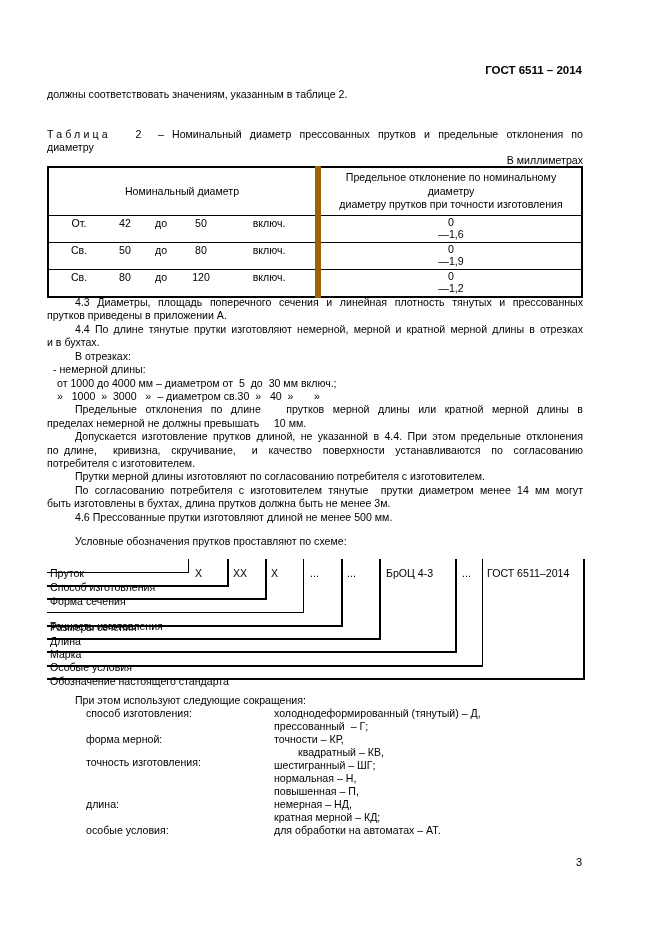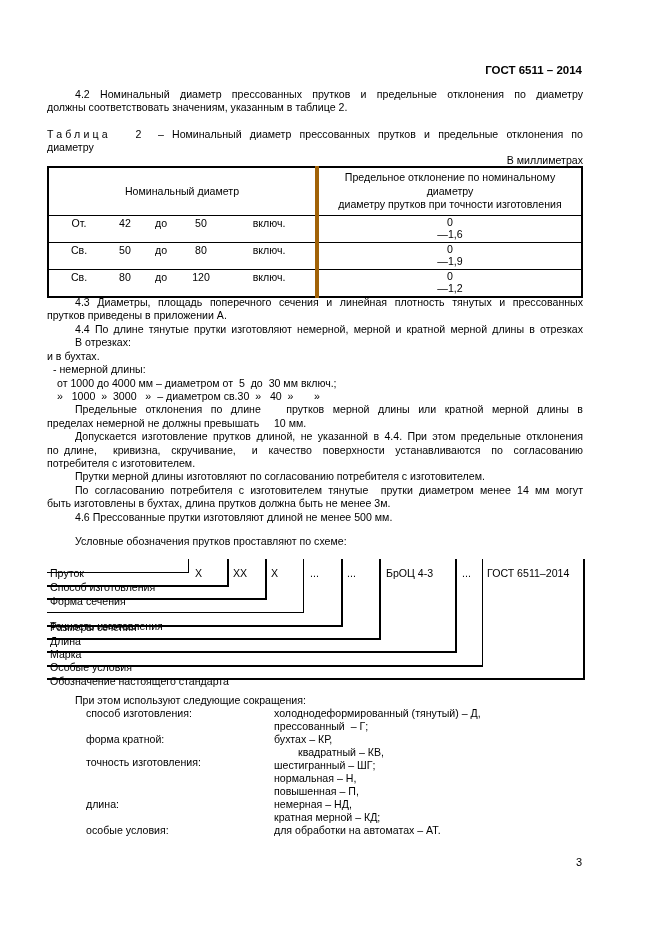--- a/index.html
+++ b/index.html
@@ -15,21 +15,21 @@
   .units { right: 78px; top: 154px; }
 
   table.t2 {
     position: absolute; left: 47px; top: 166px; width: 536px;
     border-collapse: collapse; font-size: 10.6px;
   }
   table.t2 td { padding: 0; vertical-align: top; }
   table.t2 .head td { height: 47px; vertical-align: middle; text-align: center; line-height: 13.4px; }
   table.t2 .row td { height: 25px; }
   .outer { border: 2px solid #000; }
-  .c-left { border-right: 4px solid #a16207; width: 266px; }
+  .c-left { border-right: 6px solid #a16207; width: 266px; }
   .row .c-left, .row .c-right { border-top: 1px solid #000; }
   .nomgrid { display: flex; height: 25px; padding-top: 1px; }
   .nomgrid span { display: block; }
   .c-right { text-align: center; line-height: 12px; }
 
   .diag { position: absolute; left: 0; top: 0; }
   .dl { position: absolute; font-size: 10.6px; white-space: nowrap; line-height: 12px; margin-top: 8px; }
   .hl { position: absolute; height: 2px; background: #000; }
   .hl.thin { height: 1px; }
   .vl { position: absolute; width: 2px; background: #000; }
@@ -38,21 +38,20 @@
   .abbr-key { position: absolute; left: 86px; }
   .abbr-val { position: absolute; left: 274px; }
   .pagenum { left: 576px; top: 856px; font-size: 11px; }
 </style>
 </head>
 <body>
 
 <div class="abs header-code">ГОСТ 6511 – 2014</div>
 
 <div class="para" style="top:88px;">
-  <span class="just-line" style="padding-left:28px;">4.2 Номинальный диаметр прессованных прутков и предельные отклонения по диаметру</span>
   <span style="display:block;">должны соответствовать значениям, указанным в таблице 2.</span>
 </div>
 
 <div class="para" style="top:128px;">
   <span class="just-line">
     <span class="sparse">Таблица</span>&nbsp;&nbsp;&nbsp;<span>2</span>&nbsp;&nbsp;<span>– Номинальный диаметр прессованных прутков и предельные отклонения по</span>
   </span>
   <span style="display:block;">диаметру</span>
 </div>
 <div class="abs units">В миллиметрах</div>
@@ -114,22 +113,22 @@
   </tr>
 </tbody>
   </table>
 
 <div class="para" style="top:296px;">
   <span class="just-line" style="padding-left:28px;">4.3 Диаметры, площадь поперечного сечения и линейная плотность тянутых и прессованных</span>
   <span style="display:block;">прутков приведены в приложении А.</span>
 </div>
 <div class="para" style="top:323px;">
   <span class="just-line" style="padding-left:28px;">4.4 По длине тянутые прутки изготовляют немерной, мерной и кратной мерной длины в отрезках</span>
+  <span style="display:block;">и в бухтах.</span>
   <span style="display:block;padding-left:28px;">В отрезках:</span>
-  <span style="display:block;">и в бухтах.</span>
   <span style="display:block;padding-left:6px;">- немерной длины:</span>
   <span style="display:block;padding-left:10px;white-space:pre;">от 1000 до 4000 мм – диаметром от  5  до  30 мм включ.;</span>
   <span style="display:block;padding-left:10px;white-space:pre;">»   1000  »  3000   »  – диаметром св.30  »   40  »       »</span>
   <span class="just-line" style="padding-left:28px;white-space:pre;">Предельные отклонения по длине   прутков мерной длины или кратной мерной длины в</span>
   <span style="display:block;white-space:pre;">пределах немерной не должны превышать     10 мм.</span>
   <span class="just-line" style="padding-left:28px;">Допускается изготовление прутков длиной, не указанной в 4.4. При этом предельные отклонения</span>
   <span class="just-line" style="white-space:pre;">по длине,   кривизна,  скручивание,   и  качество  поверхности  устанавливаются  по  согласованию</span>
   <span style="display:block;">потребителя с изготовителем.</span>
   <span style="display:block;padding-left:28px;">Прутки мерной длины изготовляют по согласованию потребителя с изготовителем.</span>
   <span class="just-line" style="padding-left:28px;white-space:pre;">По согласованию потребителя с изготовителем тянутые  прутки диаметром менее 14 мм могут</span>
@@ -180,22 +179,22 @@
   <div class="vl thin" style="left:482px;top:559px;height:108px;"></div>
   <div class="vl" style="left:583px;top:559px;height:121px;"></div>
 </div>
 
 <div class="abs" style="left:75px;top:694px;">При этом используют следующие сокращения:</div>
 
 <div class="abs abbr-key" style="top:707px;">способ изготовления:</div>
 <div class="abs abbr-val" style="top:707px;">холоднодеформированный (тянутый) – Д,</div>
 <div class="abs abbr-val" style="top:720px;white-space:pre;">прессованный  – Г;</div>
 
-<div class="abs abbr-key" style="top:733px;">форма кратной:</div>
-<div class="abs abbr-val" style="top:733px;">бухтах – КР,</div>
+<div class="abs abbr-key" style="top:733px;">форма мерной:</div>
+<div class="abs abbr-val" style="top:733px;">точности – КР,</div>
 <div class="abs abbr-val" style="top:746px;padding-left:24px;">квадратный – КВ,</div>
 <div class="abs abbr-val" style="top:759px;">шестигранный – ШГ;</div>
 
 <div class="abs abbr-key" style="top:756px;">точность изготовления:</div>
 <div class="abs abbr-val" style="top:772px;">нормальная – Н,</div>
 <div class="abs abbr-val" style="top:785px;">повышенная – П,</div>
 
 <div class="abs abbr-key" style="top:798px;">длина:</div>
 <div class="abs abbr-val" style="top:798px;">немерная – НД,</div>
 <div class="abs abbr-val" style="top:811px;">кратная мерной – КД;</div>

